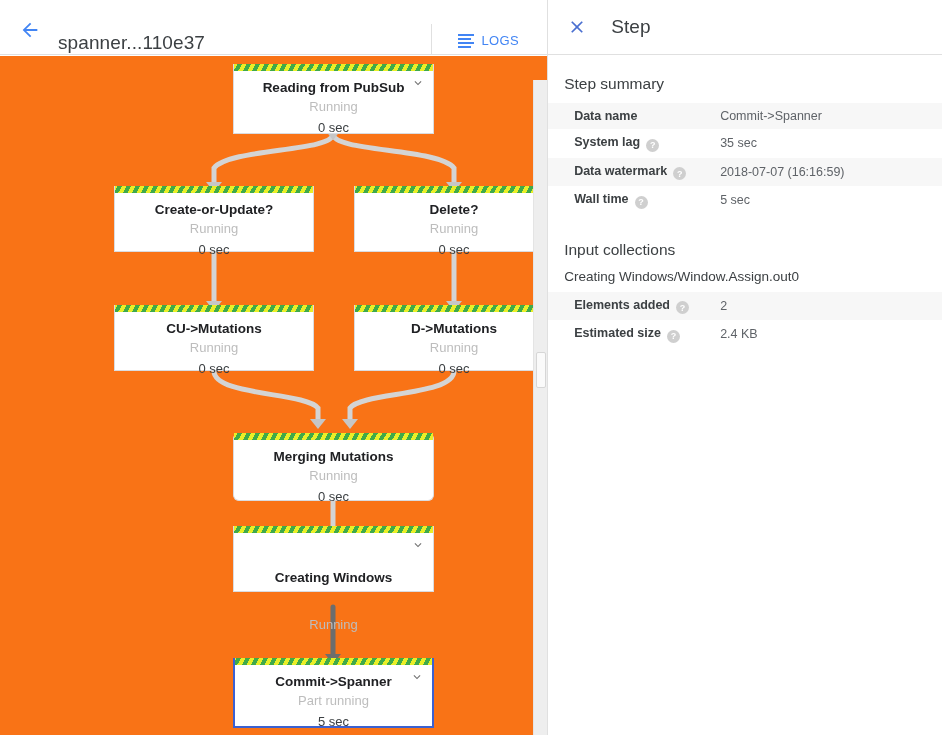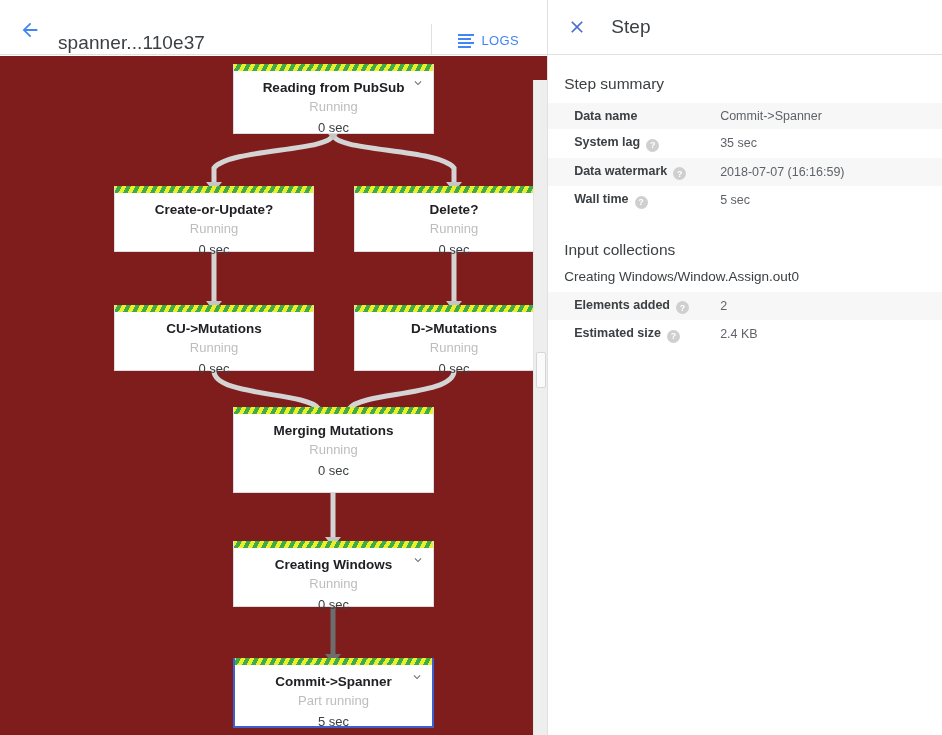--- a/index.html
+++ b/index.html
@@ -67,21 +67,21 @@
   .logs-icon i:nth-child(1) { width: 16px; }
   .logs-icon i:nth-child(2) { width: 13px; }
   .logs-icon i:nth-child(3) { width: 16px; }
   .logs-icon i:nth-child(4) { width: 13px; }
 
   
   #graph-canvas {
     position: absolute;
     left: 0; top: 56px;
     width: 583px; height: 679px;
-    background: #7f1d1d;
+    background: #f97316;
     overflow: hidden;
     padding-left: 8px;
   }
   #graph-svg { position: absolute; left: 0; top: 0; }
 
   .node {
     position: absolute;
     background: #fff;
     border: 1px solid #dadce0;
     border-top: none;
@@ -323,27 +323,27 @@
             <div class="n-title">CU-&gt;Mutations</div>
             <div class="n-status">Running</div>
             <div class="n-time">0 sec</div>
           </div>
           <div class="node" style="left: 354px; top: 249px; width: 200px; height: 66px; position: absolute;">
             <div class="stripe"></div>
             <div class="n-title">D-&gt;Mutations</div>
             <div class="n-status">Running</div>
             <div class="n-time">0 sec</div>
           </div>
-          <div class="node" style="left: 233px; top: 351px; width: 201px; height: 86px; position: absolute;">
+          <div class="node" style="left: 233px; top: 377px; width: 201px; height: 68px; position: absolute; border-radius: 6px;">
             <div class="stripe"></div>
             <div class="n-title">Merging Mutations</div>
             <div class="n-status">Running</div>
             <div class="n-time">0 sec</div>
           </div>
-          <div class="node" style="left: 233px; top: 485px; width: 201px; height: 66px; position: absolute;">
+          <div class="node" style="left: 233px; top: 470px; width: 201px; height: 66px; position: absolute; gap: 28px;">
             <div class="stripe"></div>
             <div class="n-title">Creating Windows</div>
             <div class="n-status">Running</div>
             <div class="n-time">0 sec</div>
             <div class="chev">
               <svg width="14" height="14" viewBox="0 0 24 24">
                 <path d="M7.4 8.6L12 13.2l4.6-4.6L18 10l-6 6-6-6z" fill="#757575"></path>
               </svg>
             </div>
           </div>

